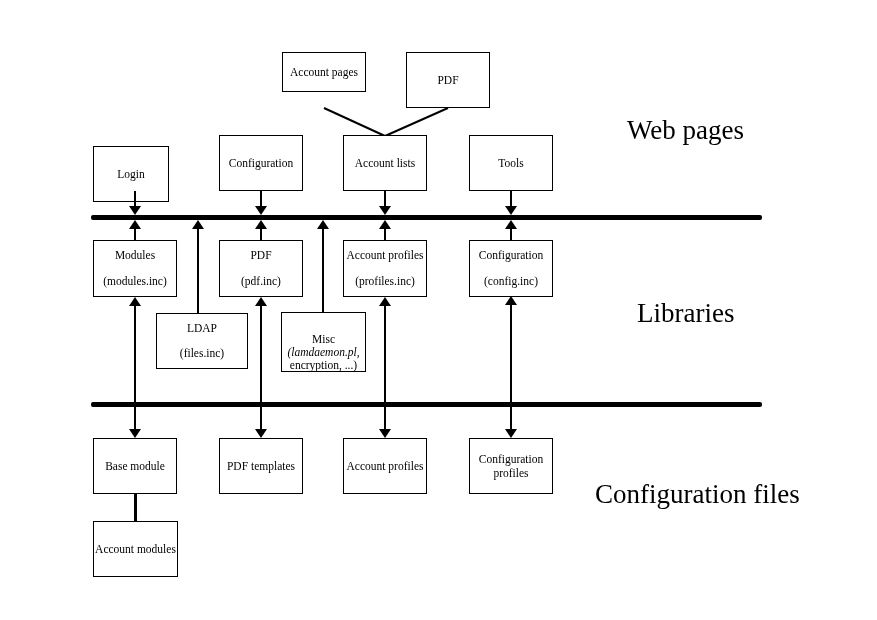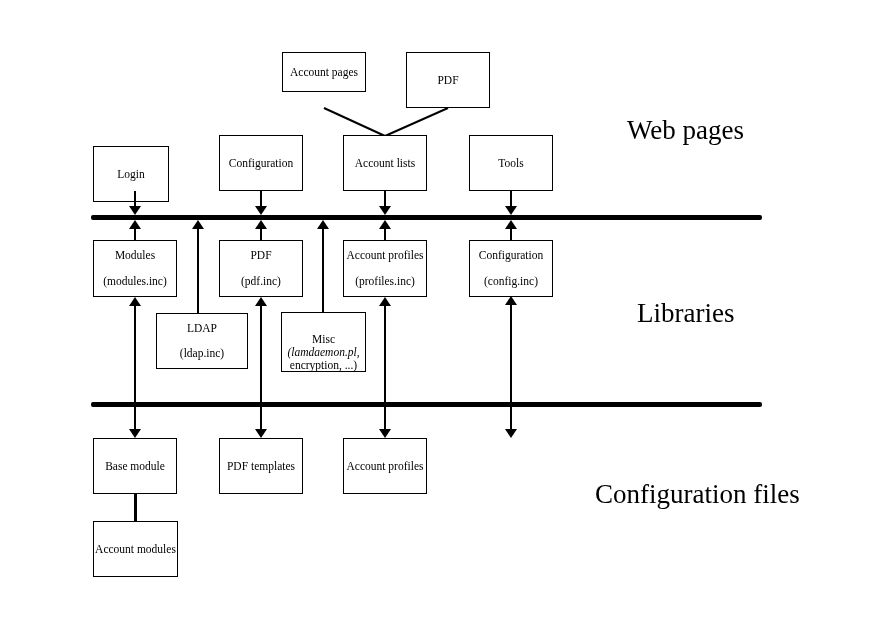--- a/index.html
+++ b/index.html
@@ -113,21 +113,21 @@
     <span>Account profiles</span>
     <span>(profiles.inc)</span>
   </div>
   <div class="box split" style="left:469px;top:240px;width:84px;height:57px;">
     <span>Configuration</span>
     <span>(config.inc)</span>
   </div>
 
   <div class="box split" style="left:156px;top:313px;width:92px;height:56px;">
     <span>LDAP</span>
-    <span>(ldap.inc)</span>
+    <span>(files.inc)</span>
   </div>
   <div class="box misc" style="left:281px;top:312px;width:85px;height:60px;">
     <span>Misc</span>
     <span>
       <span style="display:block;font-style:italic;">(lamdaemon.pl,</span>
       <span style="display:block;">encryption, ...)</span>
     </span>
   </div>
 
   <div class="section-label" style="left:637px;top:301px;">Libraries</div>
@@ -152,20 +152,23 @@
 
   <div class="box" style="left:93px;top:438px;width:84px;height:56px;">
     <span>Base module</span>
   </div>
   <div class="box" style="left:219px;top:438px;width:84px;height:56px;">
     <span>PDF templates</span>
   </div>
   <div class="box" style="left:343px;top:438px;width:84px;height:56px;">
     <span>Account profiles</span>
   </div>
+  <div class="box" style="left:469px;top:438px;width:84px;height:56px;line-height:14px;">
+    <span>Configuration profiles</span>
+  </div>
 
   <div class="section-label" style="left:595px;top:482px;">Configuration files</div>
 
   <div class="shaft" style="left:134px;top:494px;width:3px;height:27px;"></div>
 
   <div class="box" style="left:93px;top:521px;width:85px;height:56px;">
     <span>Account modules</span>
   </div>
 
 </div>

